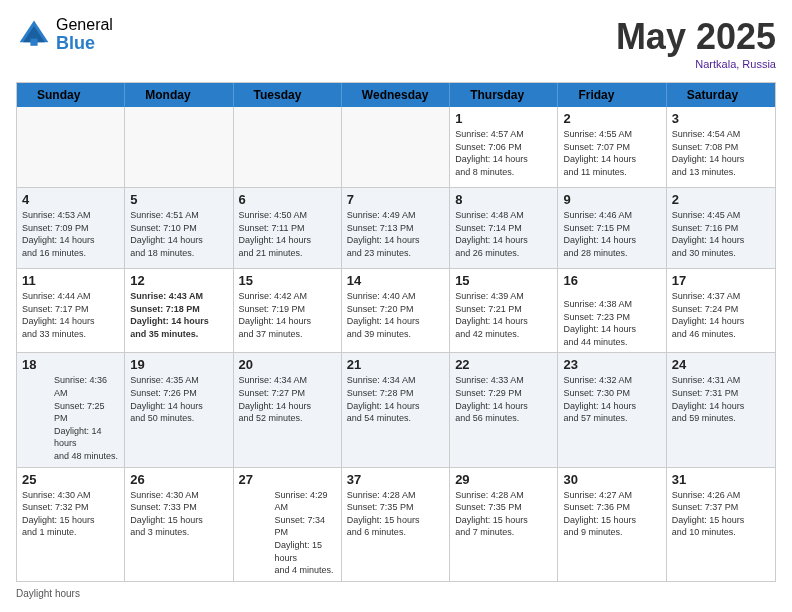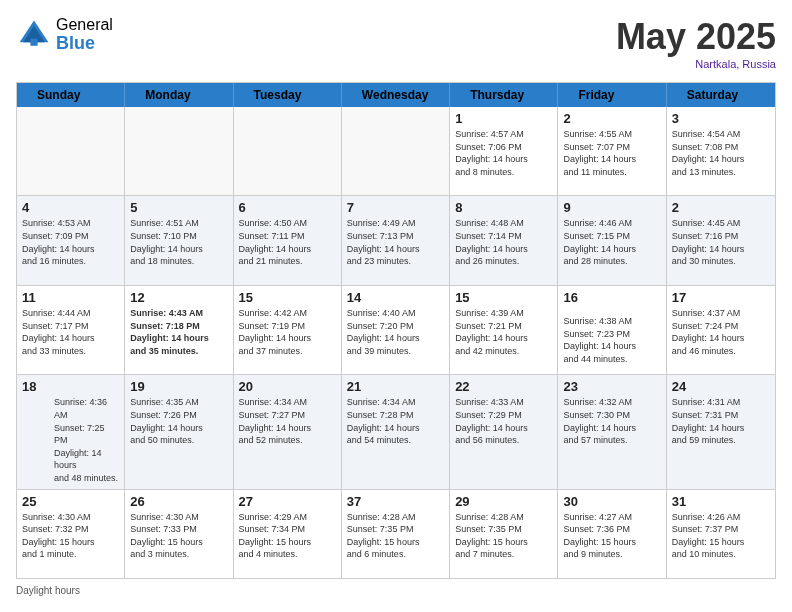--- a/index.html
+++ b/index.html
@@ -338,21 +338,21 @@
           </div>
           <div class="cal-cell">
             <div class="day-num">26</div>
             <div class="day-info" style="white-space: pre-line;">Sunrise: 4:30 AM
 Sunset: 7:33 PM
 Daylight: 15 hours
 and 3 minutes.</div>
           </div>
           <div class="cal-cell">
             <div class="day-num">27</div>
-            <div class="day-info" style="white-space: pre-line;">Sunrise: 4:29 AM
+            <div class="day-info" style="white-space: pre-line; margin-left: 36px;">Sunrise: 4:29 AM
 Sunset: 7:34 PM
 Daylight: 15 hours
 and 4 minutes.</div>
           </div>
           <div class="cal-cell">
             <div class="day-num">37</div>
             <div class="day-info" style="white-space: pre-line;">Sunrise: 4:28 AM
 Sunset: 7:35 PM
 Daylight: 15 hours
 and 6 minutes.</div>

